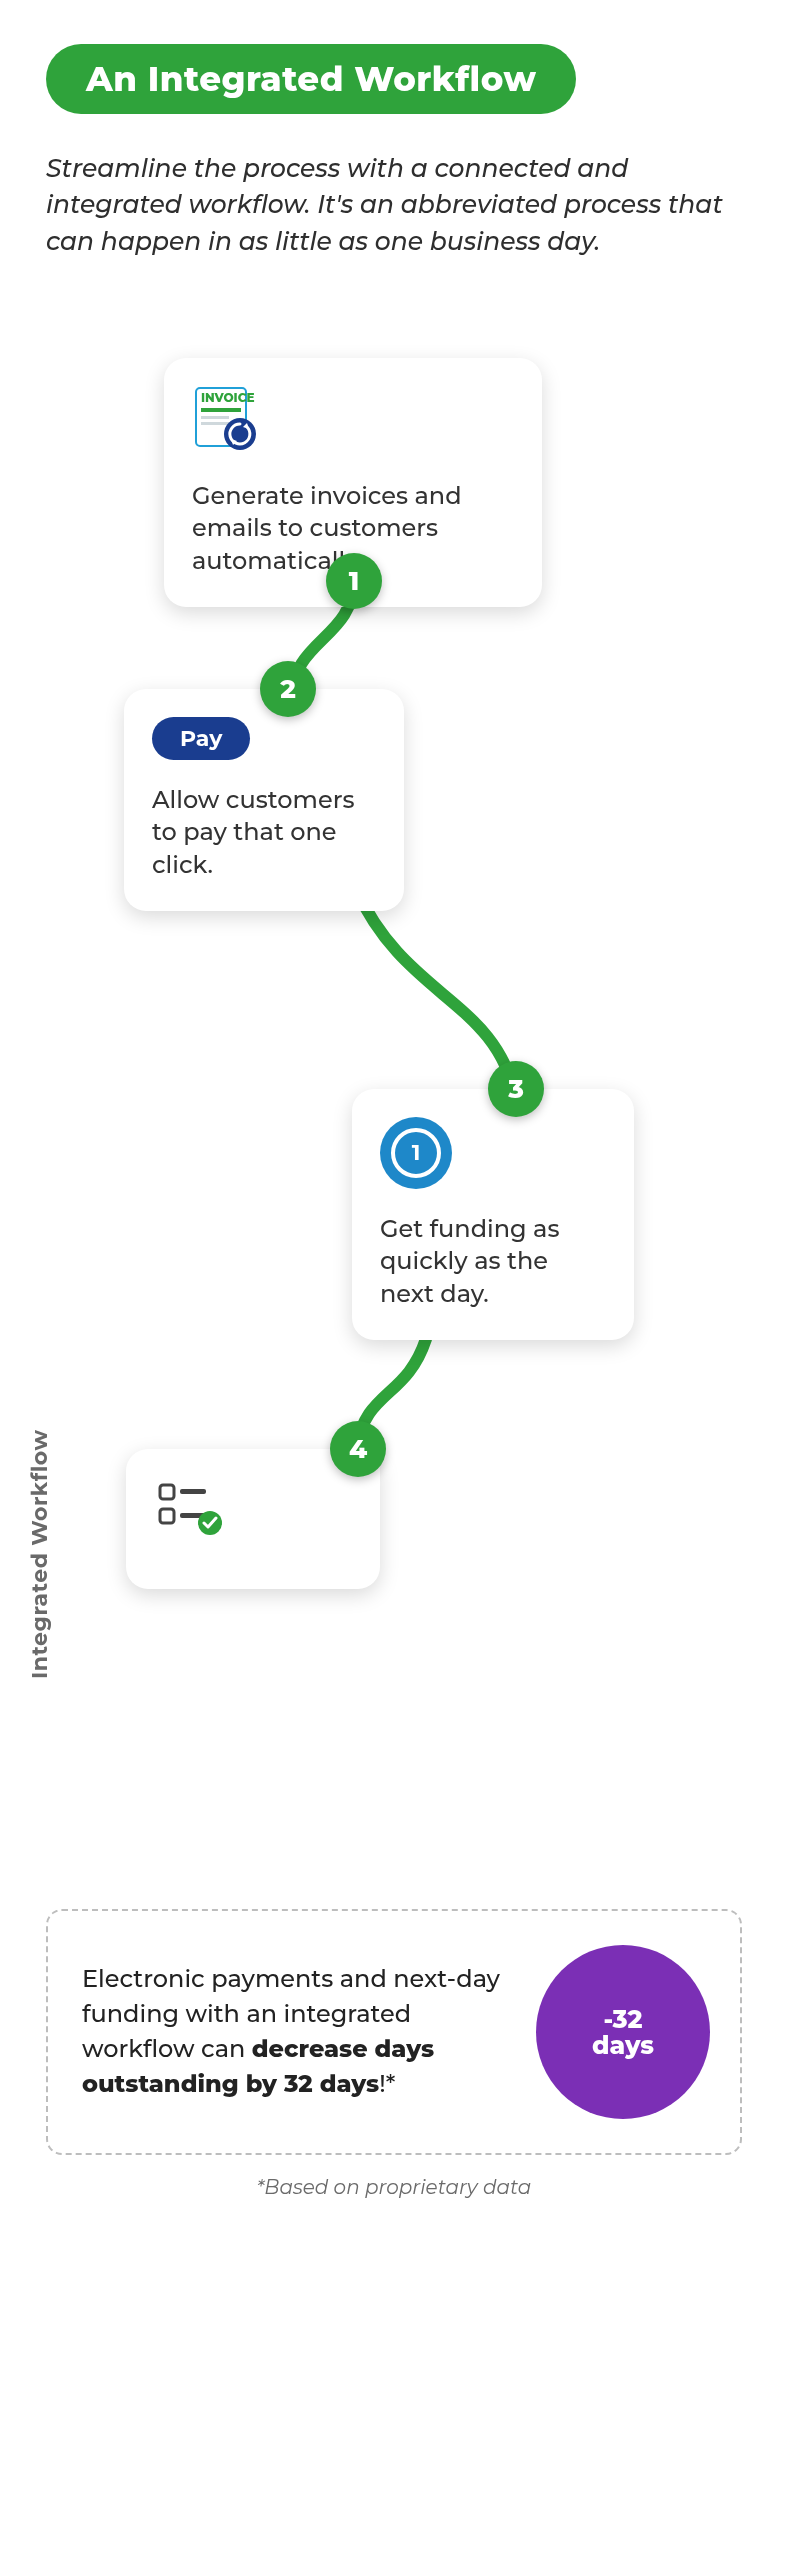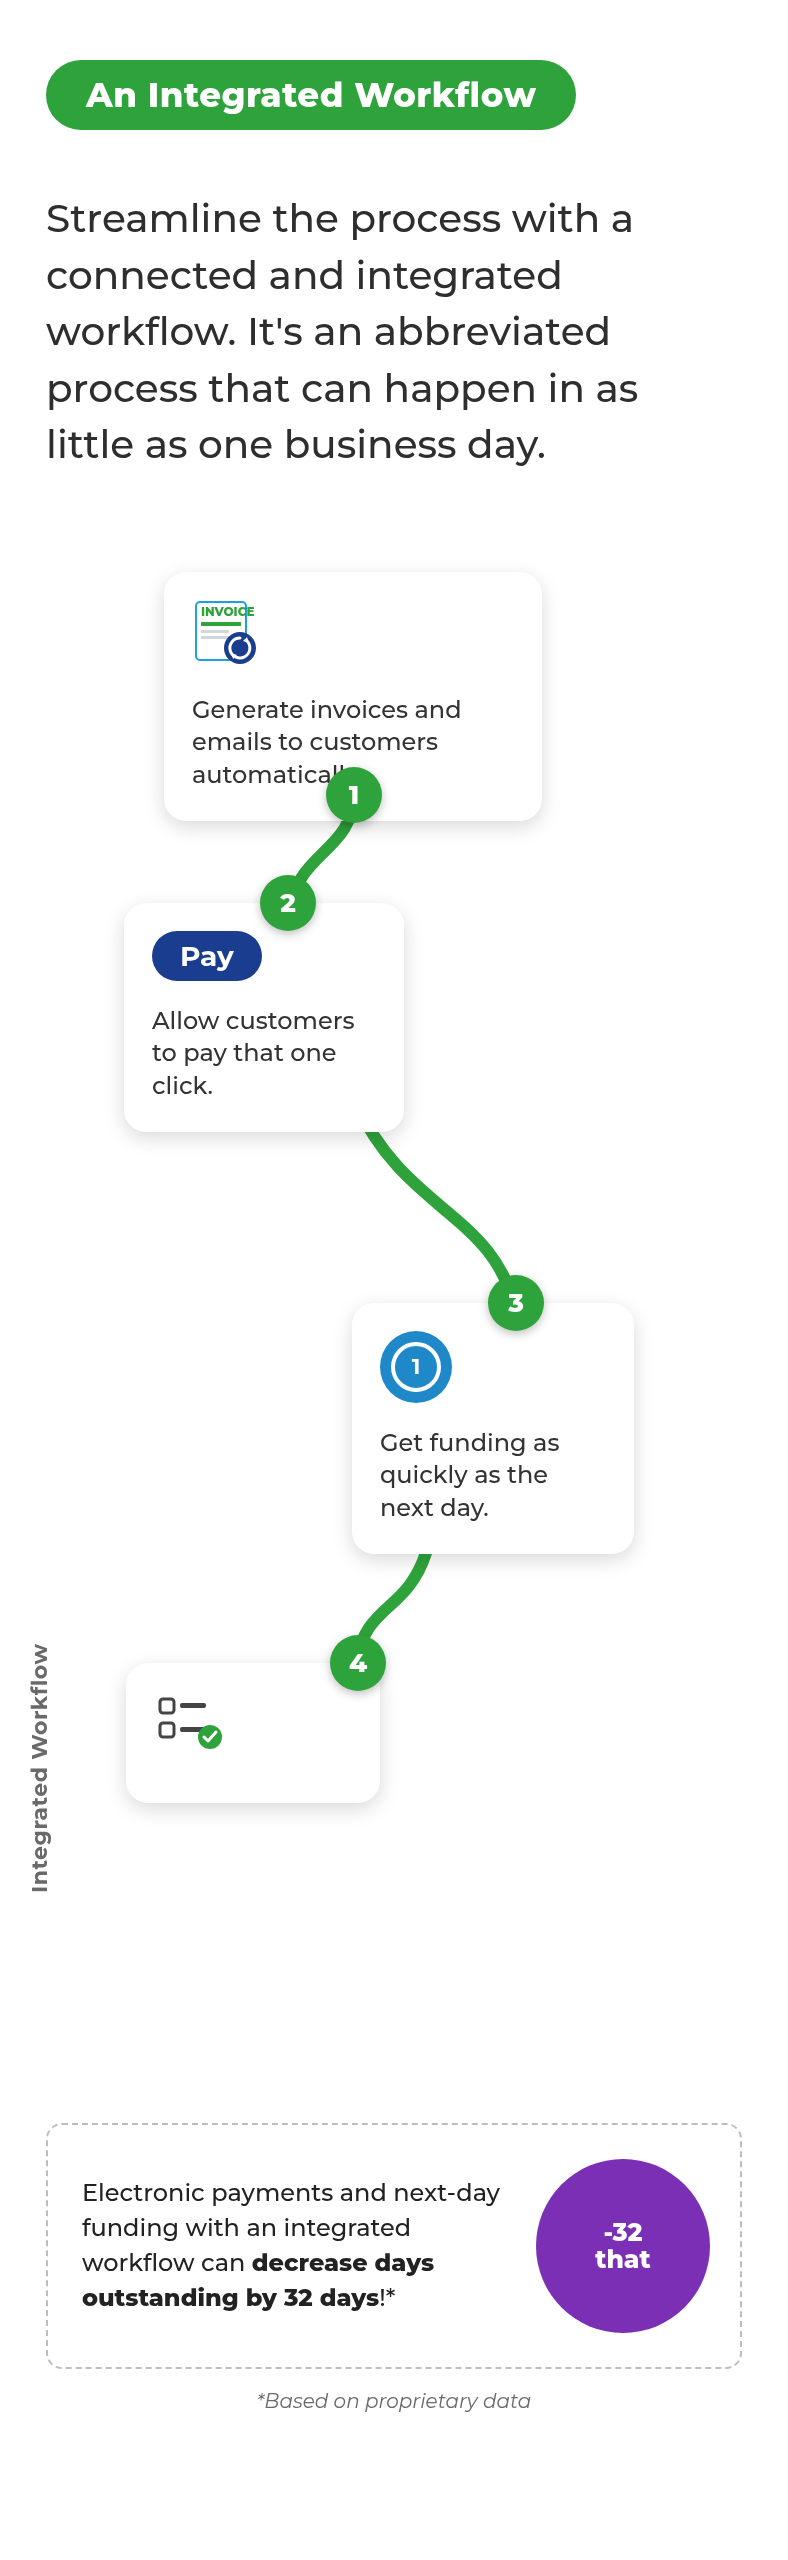--- a/index.html
+++ b/index.html
@@ -12,25 +12,25 @@
     --card-bg:#ffffff;
     --page-bg:#ffffff;
     --shadow:0 6px 20px rgba(0,0,0,.15);
     --font: "Montserrat","Segoe UI",Arial,sans-serif;
   }
   html,body{margin:0;padding:0;background:var(--page-bg);font-family:var(--font);color:var(--text);}
   .page{width:788px;min-height:2560px;margin:0 auto;position:relative;padding:44px 46px 0 46px;box-sizing:border-box;}
 
   .title-pill{
     display:inline-block;background:var(--green);color:#fff;font-weight:800;
-    font-size:34px;padding:14px 40px;border-radius:999px;letter-spacing:.5px;margin-top:16px;
+    font-size:34px;padding:14px 40px;border-radius:999px;letter-spacing:.5px;
   }
 
   .intro{
-    margin-top:60px;font-size:39px;line-height:1.45;font-weight:500;color:#2e2e2e;max-width:680px;
+    margin-top:36px;font-size:25px;line-height:1.45;font-weight:500;color:#2e2e2e;max-width:680px;font-style:italic;
   }
 
   .flow-area{position:relative;margin-top:90px;height:1520px;}
 
   .connector{position:absolute;z-index:0;}
   .connector svg{display:block;overflow:visible;}
 
   .card{
     position:absolute;background:var(--card-bg);border-radius:22px;box-shadow:var(--shadow);
     padding:28px 28px 30px 28px;box-sizing:border-box;z-index:2;
@@ -43,21 +43,21 @@
     box-shadow:0 3px 10px rgba(0,0,0,.25);
   }
 
   
   .card1{left:118px;top:9px;width:378px;}
   .invoice-icon{margin-bottom:22px;height:72px;}
   .badge1{left:280px;top:204px;}
 
   
   .card2{left:78px;top:340px;width:280px;}
-  .pay-pill{display:inline-block;background:var(--navy);color:#fff;font-weight:700;font-size:28px;padding:8px 28px;border-radius:999px;margin-bottom:24px;}
+  .pay-pill{display:inline-block;background:var(--navy);color:#fff;font-weight:700;font-size:22px;padding:8px 28px;border-radius:999px;margin-bottom:24px;}
   .badge2{left:214px;top:312px;}
 
   
   .card3{left:306px;top:740px;width:282px;}
   .coin-icon{width:72px;height:72px;border-radius:50%;background:var(--blue);display:flex;align-items:center;justify-content:center;margin-bottom:24px;}
   .coin-icon .inner{width:42px;height:42px;border:4px solid #fff;border-radius:50%;display:flex;align-items:center;justify-content:center;color:#fff;font-weight:700;font-size:22px;}
   .badge3{left:442px;top:712px;}
 
   
   .card4{left:80px;top:1100px;width:254px;}
@@ -169,19 +169,19 @@
     <div class="step-badge badge4">4</div>
 
   </div>
 
   <div class="callout">
     <div class="ctext">
       <span>Electronic payments and next-day funding with an integrated workflow can </span><b>decrease days outstanding by 32 days</b><span>!*</span>
     </div>
     <div class="circle">
       <span>-32</span>
-      <span>that</span>
+      <span>days</span>
     </div>
   </div>
 
   <div class="footnote">*Based on proprietary data</div>
 
 </div>
 
 </body></html>

